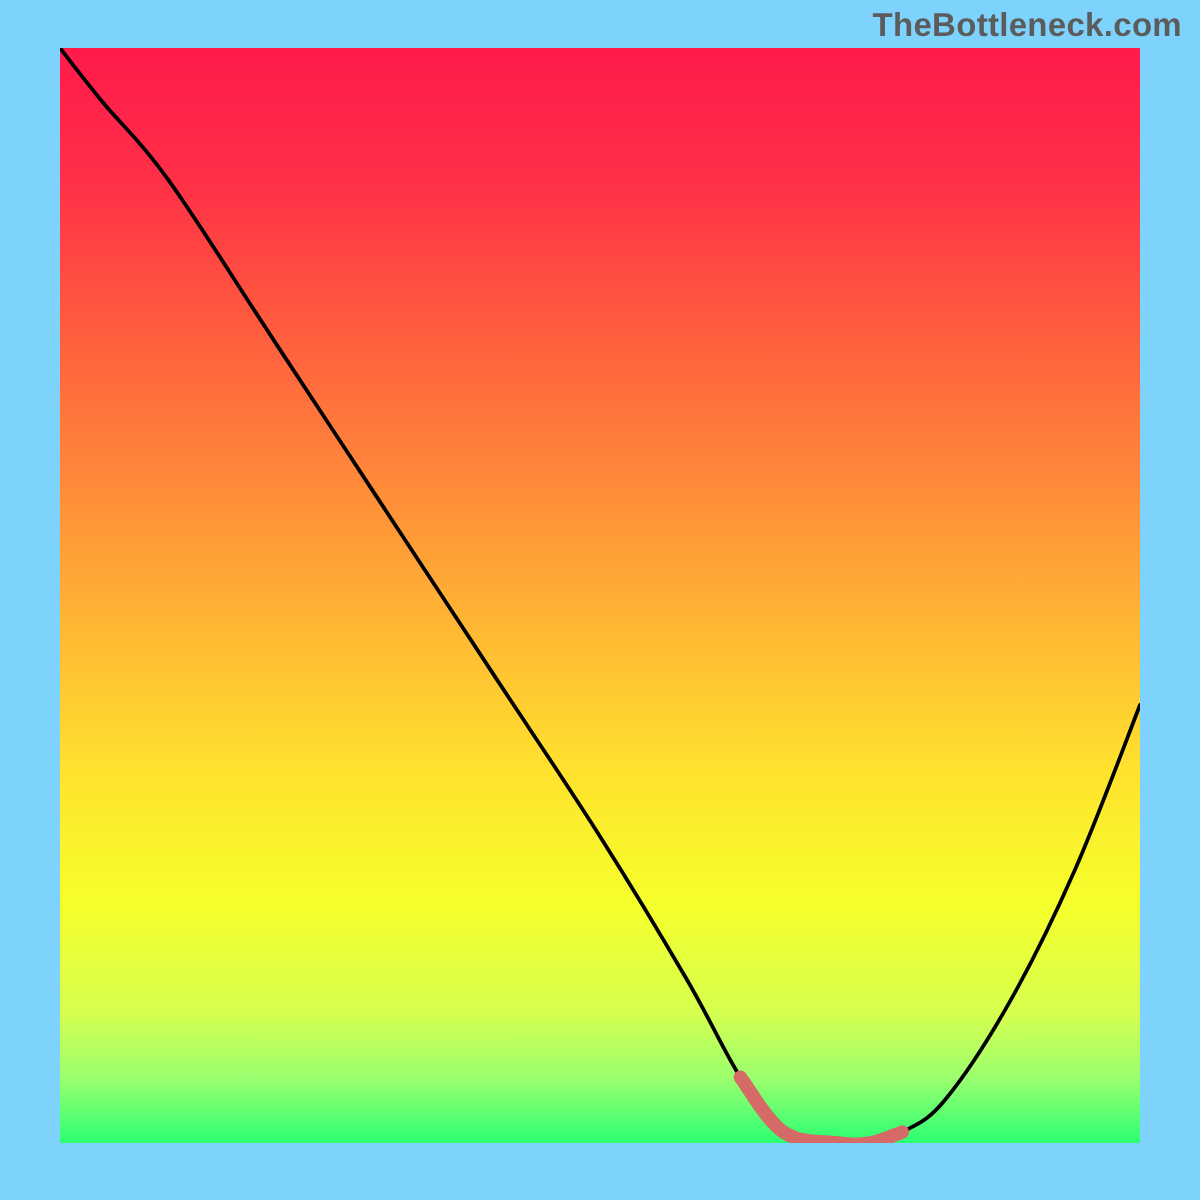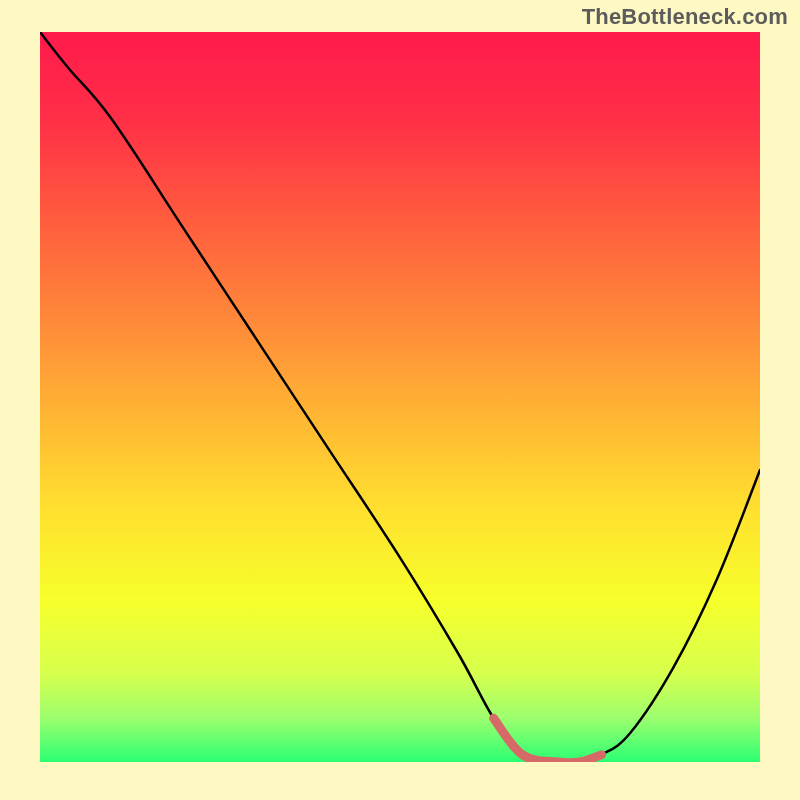--- a/index.html
+++ b/index.html
@@ -8,21 +8,21 @@
     width: 800px;
     height: 800px;
     background: #000;
     font-family: Arial, Helvetica, sans-serif;
     overflow: hidden;
   }
   .frame {
     position: relative;
     width: 800px;
     height: 800px;
-    background: #fef9c3;
+    background: #7dd3fc;
   }
   .attribution {
     position: absolute;
     top: 4px;
     right: 12px;
     color: #5c5c5c;
     font-size: 22px;
     font-weight: bold;
     letter-spacing: 0.2px;
   }

